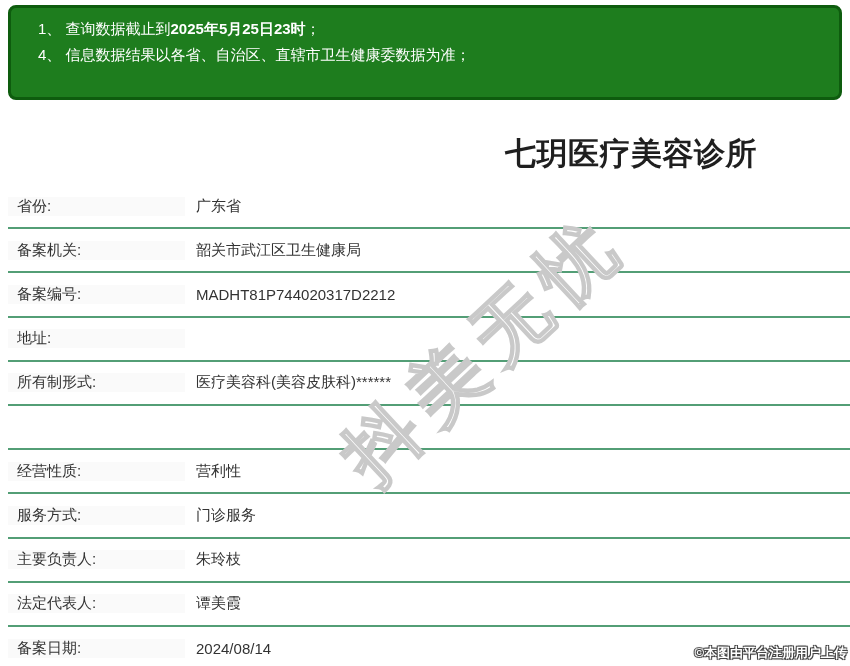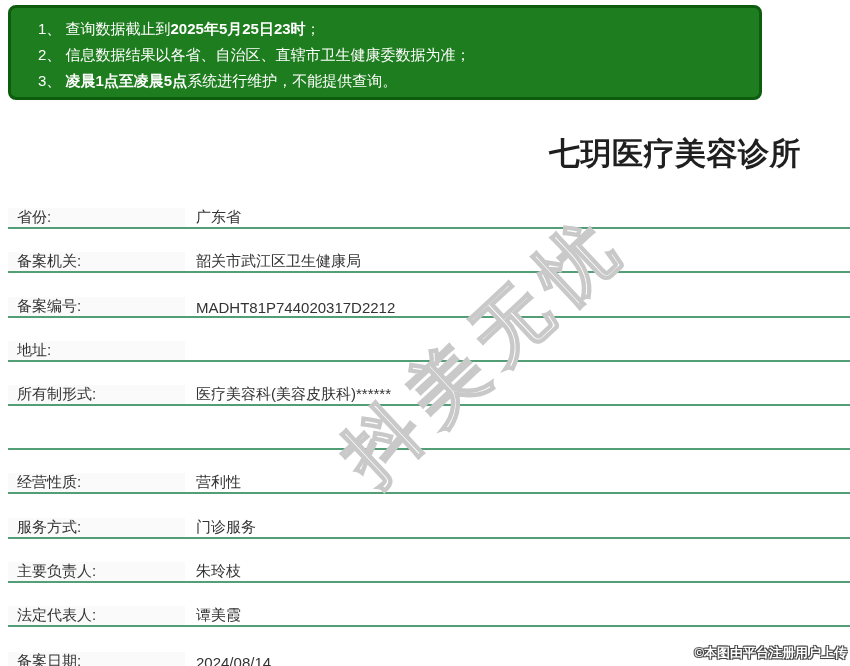--- a/index.html
+++ b/index.html
@@ -8,43 +8,43 @@
     --table-border:#539e76;
     --label-bg:#fafafa;
   }
   *{margin:0;padding:0;box-sizing:border-box;}
   html,body{width:850px;height:666px;overflow:hidden;background:#fff;
     font-family:"Liberation Sans","DejaVu Sans",sans-serif;}
   .page{position:relative;width:850px;height:666px;background:#fff;overflow:hidden;}
 
   
   .notice-box{
-    position:absolute;left:8px;top:5px;width:754px;height:95px;
+    position:absolute;left:8px;top:5px;width:834px;height:95px;
     background:var(--notice-bg);
     border:3px solid var(--notice-border);
     border-radius:8px;
     padding:8px 10px 0 27px;
     color:#fff;font-size:15px;line-height:26px;
   }
   .notice-line{white-space:nowrap;}
   .notice-line .nb{font-weight:bold;}
 
   
   .clinic-title{
     position:absolute;left:505px;top:133px;
     font-size:31px;font-weight:bold;color:#1f1f1f;
-    letter-spacing:0.5px;white-space:nowrap;margin-left:44px;
+    letter-spacing:0.5px;white-space:nowrap;
   }
 
   
   .record-table{
     position:absolute;left:8px;top:185px;width:842px;
   }
   .trow{
-    display:flex;align-items:flex-end;height:44.2px;
+    display:flex;align-items:center;height:44.2px;
     border-bottom:2px solid var(--table-border);
     font-size:15px;color:#333;
   }
   .trow:last-child{border-bottom:none;}
   .tlabel{
     width:177px;flex:0 0 177px;background:var(--label-bg);
     display:flex;align-items:center;padding-left:9px;
   }
   .tvalue{
     flex:1;display:flex;align-items:center;padding-left:11px;
@@ -68,23 +68,22 @@
   }
 </style>
 </head>
 <body>
 
 <div class="page">
 
   <div class="notice-box">
   <div class="notice-line"><span class="np">1、 查询数据截止到</span><span class="nb">2025年5月25日23时</span><span class="ns">；</span></div>
 
-  <div class="notice-line"><span class="np">2、 信息数据结果以各省、自治区、直辖市卫生健康委数据为准；</span><span class="nb"></span><span class="ns"></span></div>
+  <div class="notice-line"><span class="np">4、 信息数据结果以各省、自治区、直辖市卫生健康委数据为准；</span><span class="nb"></span><span class="ns"></span></div>
 
-  <div class="notice-line"><span class="np">3、 </span><span class="nb">凌晨1点至凌晨5点</span><span class="ns">系统进行维护，不能提供查询。</span></div>
 </div>
 
   <div class="clinic-title">七玥医疗美容诊所</div>
 
   <div class="record-table">
   <div class="trow">
     <div class="tlabel">省份:</div>
     <div class="tvalue">广东省</div>
   </div>
 

